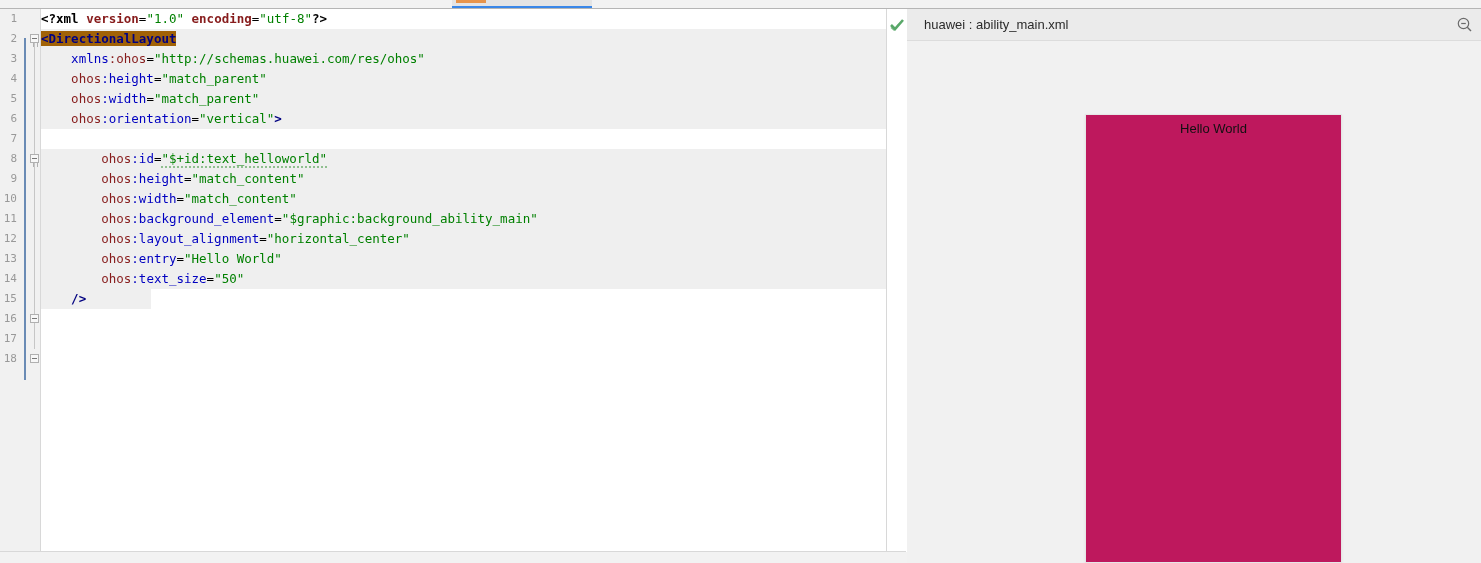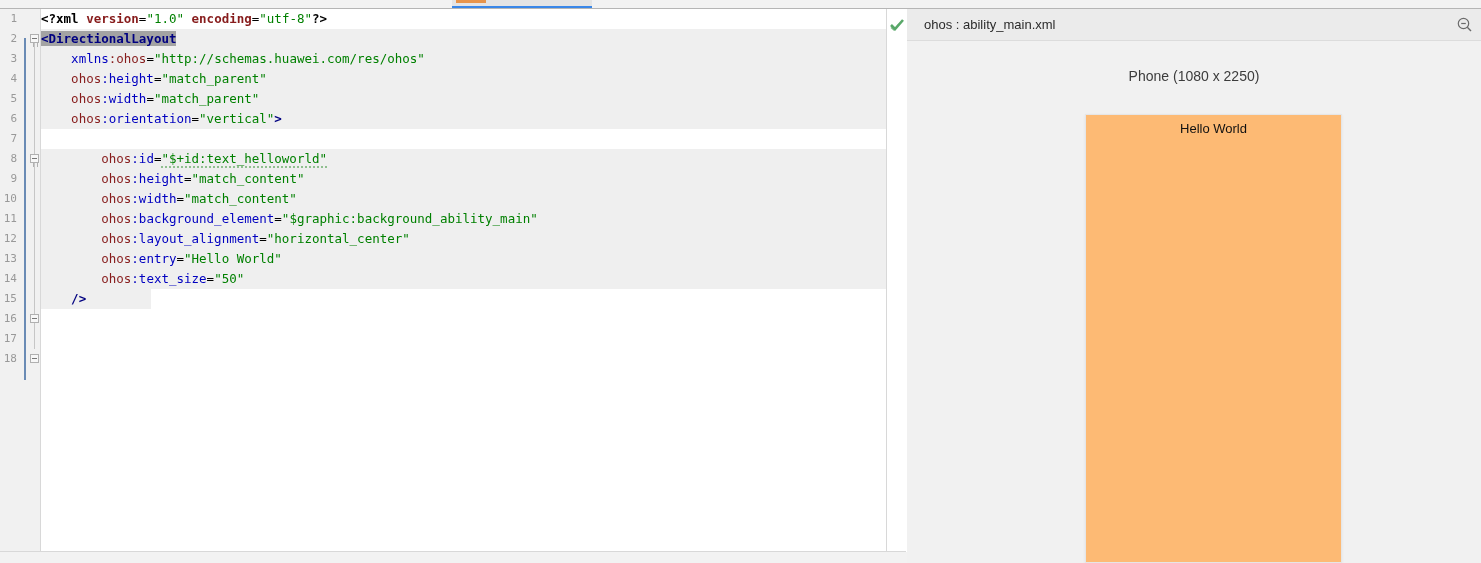--- a/index.html
+++ b/index.html
@@ -136,21 +136,21 @@
   .hl-caret  { background: #fdf8e4; }
   .tok-tag      { color: #000080; font-weight: bold; }
   .tok-attr     { color: #0000c0; }
   .tok-ns       { color: #871c1c; }
   .tok-val      { color: #008000; }
   .tok-punct    { color: #000000; }
   .tok-plain    { color: #000000; }
   .tok-decl     { color: #000000; font-weight: bold; }
   .tok-declattr { color: #871c1c; font-weight: bold; }
   .sel-blue {
-    background: #a3a3a3;
+    background: #a16207;
   }
   .squiggle {
     border-bottom: 2px dotted #8fbf8f;
   }
   .vguide {
     position: absolute;
     left: 845px; top: 0;
     width: 1px; height: 543px;
     background: #e2e2e2;
   }
@@ -209,21 +209,21 @@
     left: 0; top: 27px;
     width: 574px;
     text-align: center;
     font-size: 14px;
     color: #3c3c3c;
   }
   .device-frame {
     position: absolute;
     left: 178px; top: 73px;
     width: 257px; height: 449px;
-    background: #fdba74;
+    background: #be185d;
     border: 1px solid #e6e6e6;
     box-sizing: border-box;
     box-shadow: 0 1px 3px rgba(0,0,0,0.06);
   }
   .device-hello {
     position: absolute;
     left: 0; top: 6px;
     width: 100%;
     text-align: center;
     font-size: 13px;
@@ -303,30 +303,29 @@
       <svg width="14" height="14" viewBox="0 0 14 14">
         <path d="M1 7 L5 11 L13 2" stroke="#59a869" stroke-width="2.6" fill="none"></path>
         <path d="M1 9.5 L4 12 L9 6" stroke="#59a869" stroke-width="1.4" fill="none" opacity="0.75"></path>
       </svg>
     </div>
     <div class="editor-bottom"></div>
   </div>
 
   <div class="preview-panel">
     <div class="preview-header">
-      <div class="preview-title">ohos : ability_main.xml</div>
+      <div class="preview-title">huawei : ability_main.xml</div>
       <div class="zoom-out-icon">
         <svg width="17" height="17" viewBox="0 0 17 17">
           <circle cx="7.5" cy="7.5" r="5.2" stroke="#6b6b6b" stroke-width="1.2" fill="none"></circle>
           <line x1="5.2" y1="7.5" x2="9.8" y2="7.5" stroke="#6b6b6b" stroke-width="1.2"></line>
           <line x1="11.3" y1="11.3" x2="15" y2="15" stroke="#6b6b6b" stroke-width="1.4"></line>
         </svg>
       </div>
     </div>
     <div class="preview-body">
-      <div class="device-label">Phone (1080 x 2250)</div>
       <div class="device-frame">
         <div class="device-hello">Hello World</div>
       </div>
     </div>
   </div>
 
 </div>
 
 </body></html>

